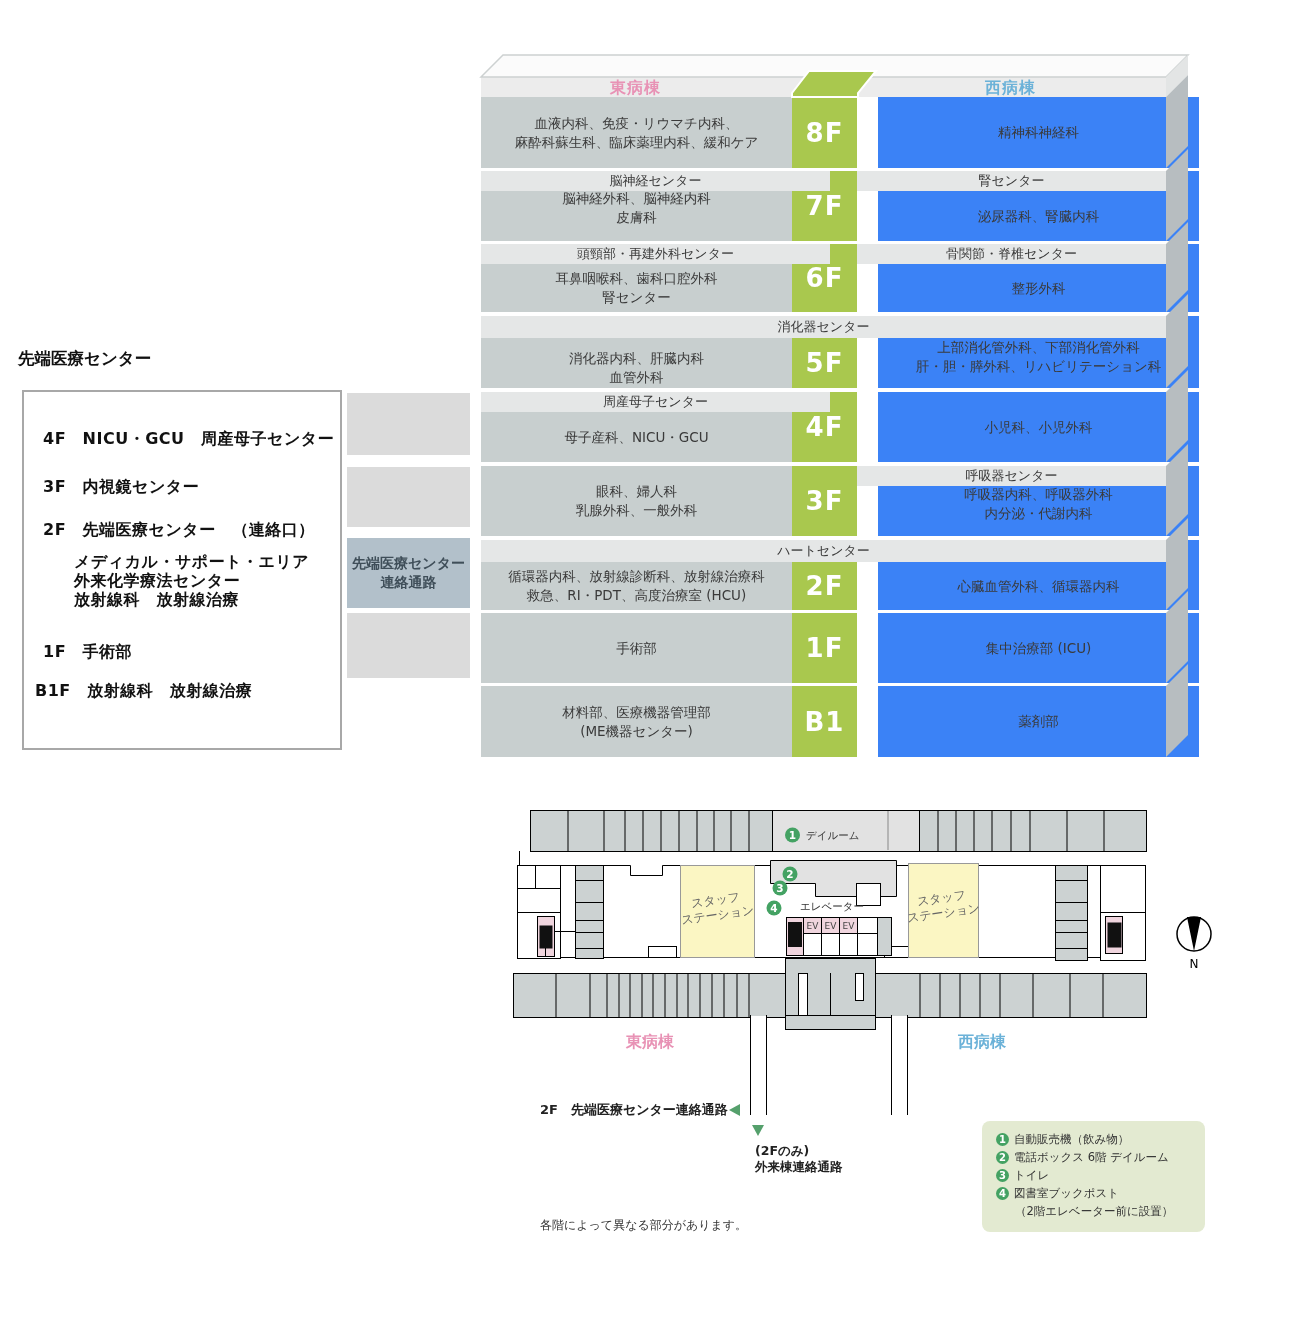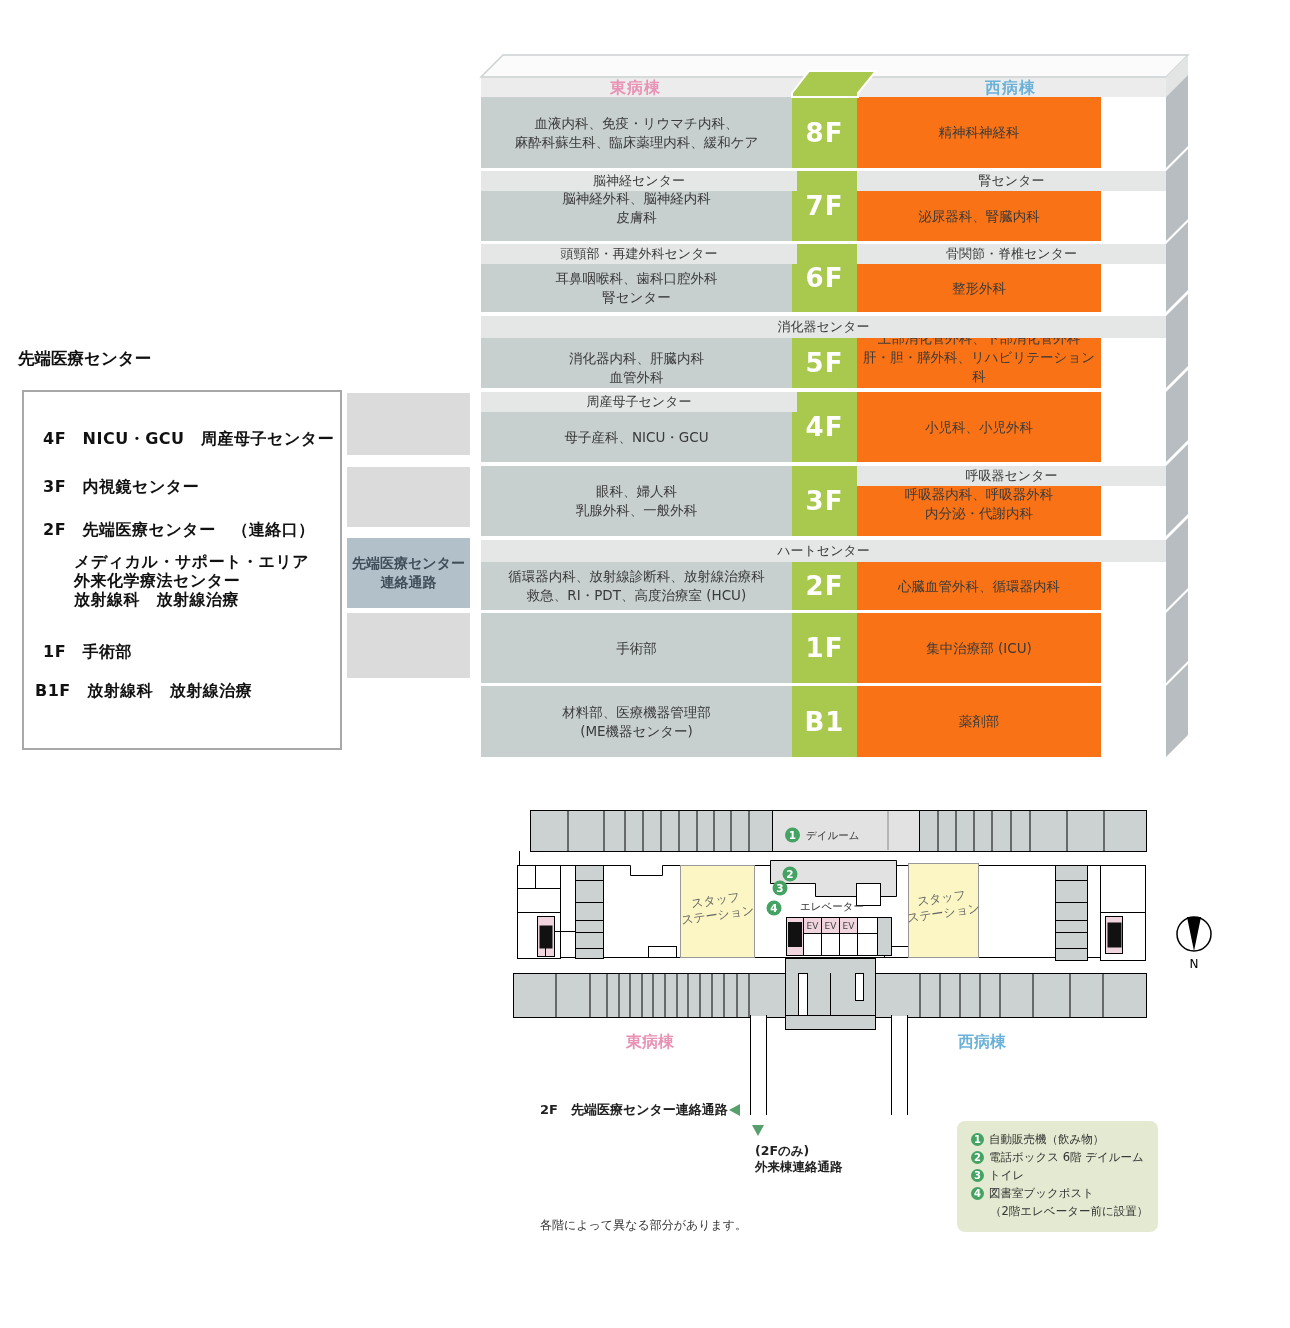--- a/index.html
+++ b/index.html
@@ -4,36 +4,36 @@
 <style>
   html,body{margin:0;padding:0;background:#fff}
   #canvas{position:relative;width:1290px;height:1328px;background:#fff;font-family:"DejaVu Sans",sans-serif;overflow:hidden}
   
   .hdr{position:absolute;left:481px;top:77px;width:685px;height:20px;background:#ececec}
   .hlabel{position:absolute;top:1px;font-size:16px;font-weight:bold;letter-spacing:1px}
   .row{position:absolute;left:481px}
   .cell{position:absolute;top:0;bottom:0;display:flex;align-items:center;justify-content:center;text-align:center;box-sizing:border-box}
   .east{left:0;width:311px;background:#c8cfcf}
   .green{left:311px;width:65px;background:#a9c84e}
-  .west{left:376px;width:244px;background:#f97316}
+  .west{left:397px;width:321px;background:#3b82f6}
   .clines{font-size:13.5px;line-height:19px;color:#3a3a3a}
   .fno{font-size:26px;font-weight:bold;color:#fff;letter-spacing:1px}
   .cstrip{position:absolute;top:0;height:20px;background:#e5e7e7;display:flex;align-items:center;justify-content:center;font-size:13px;color:#3a3a3a;z-index:3}
-  .cstrip.e{left:0;width:316px}
+  .cstrip.e{left:0;width:349px}
   .cstrip.w{left:376px;width:309px}
   .cstrip.full{left:0;width:685px;height:22px}
   
   .lp-title{position:absolute;left:18px;top:348px;font-size:16.5px;font-weight:bold;color:#111}
   .lp-box{position:absolute;left:22px;top:390px;width:316px;height:356px;border:2px solid #a8a8a8;background:#fff}
   .lp-item{position:absolute;font-size:16px;font-weight:bold;color:#111;letter-spacing:0.5px;white-space:nowrap}
   
   .cblock{position:absolute;left:347px;width:123px;background:#dbdbdb}
   .cblue{position:absolute;left:347px;width:123px;background:#b2c0ca;display:flex;flex-direction:column;align-items:center;justify-content:center;text-align:center;font-size:14px;font-weight:bold;color:#3f4e59;line-height:19px}
   
-  .legend{position:absolute;left:957px;top:1121px;width:201px;height:111px;background:#e3ead1;border-radius:8px;box-sizing:border-box;padding:11px 0 0 14px}
+  .legend{position:absolute;left:982px;top:1121px;width:223px;height:111px;background:#e3ead1;border-radius:8px;box-sizing:border-box;padding:11px 0 0 14px}
   .lrow{font-size:11.5px;color:#333;margin-bottom:4px;line-height:14px;white-space:nowrap}
   .lnum{display:inline-block;width:13px;height:13px;border-radius:50%;background:#44a263;color:#fff;font-size:10px;line-height:13px;text-align:center;margin-right:5px;font-weight:bold;vertical-align:0px}
   .lsub{font-size:11.5px;color:#333;margin-left:19px;white-space:nowrap}
   svg{position:absolute;left:0;top:0;pointer-events:none}
   svg text{font-family:"DejaVu Sans",sans-serif}
 </style>
 </head>
 <body>
 
 <div id="canvas">

